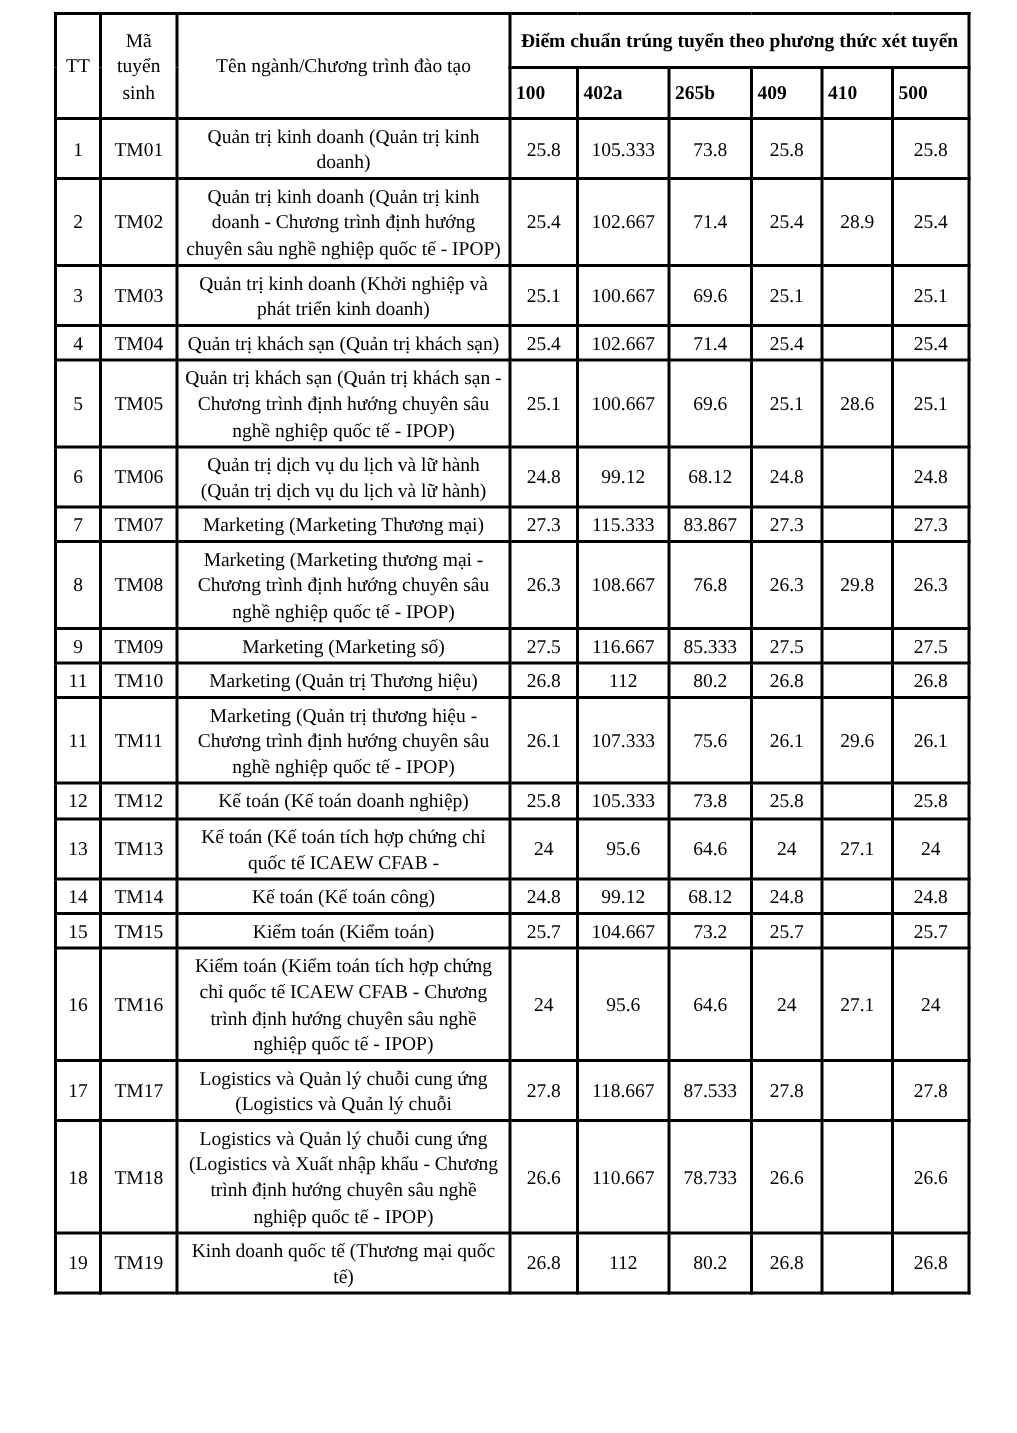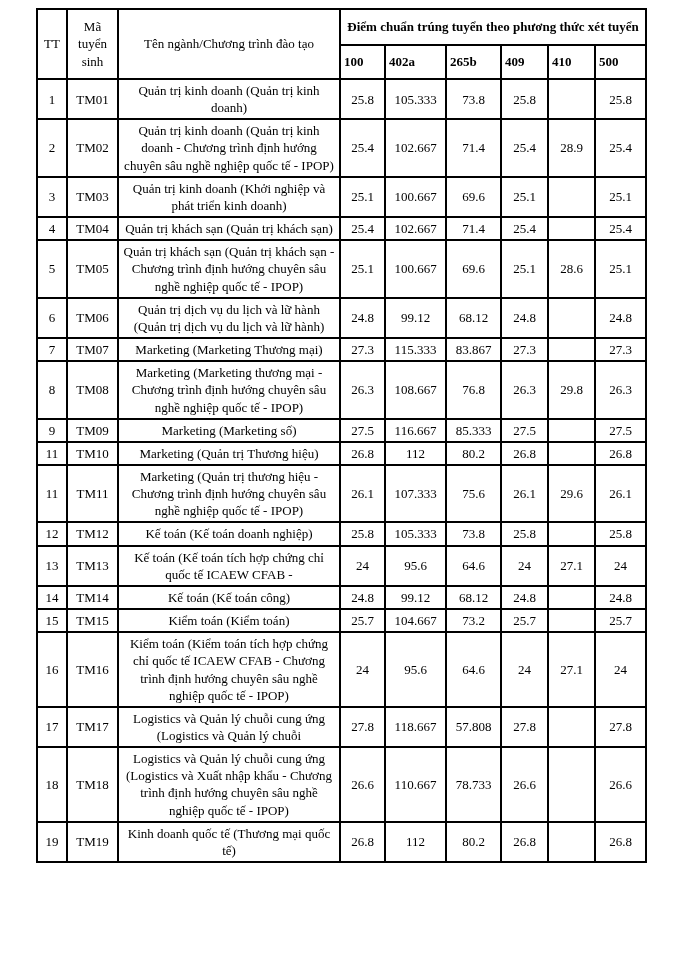--- a/index.html
+++ b/index.html
@@ -263,21 +263,21 @@
           <td class="c-score">24</td>
           <td class="c-score">27.1</td>
           <td class="c-score">24</td>
         </tr>
         <tr>
           <td class="c-tt">17</td>
           <td class="c-code">TM17</td>
           <td class="c-name">Logistics và Quản lý chuỗi cung ứng (Logistics và Quản lý chuỗi</td>
           <td class="c-score">27.8</td>
           <td class="c-score">118.667</td>
-          <td class="c-score">57.808</td>
+          <td class="c-score">87.533</td>
           <td class="c-score">27.8</td>
           <td class="c-score"></td>
           <td class="c-score">27.8</td>
         </tr>
         <tr>
           <td class="c-tt">18</td>
           <td class="c-code">TM18</td>
           <td class="c-name">Logistics và Quản lý chuỗi cung ứng (Logistics và Xuất nhập khẩu - Chương trình định hướng chuyên sâu nghề nghiệp quốc tế - IPOP)</td>
           <td class="c-score">26.6</td>
           <td class="c-score">110.667</td>

